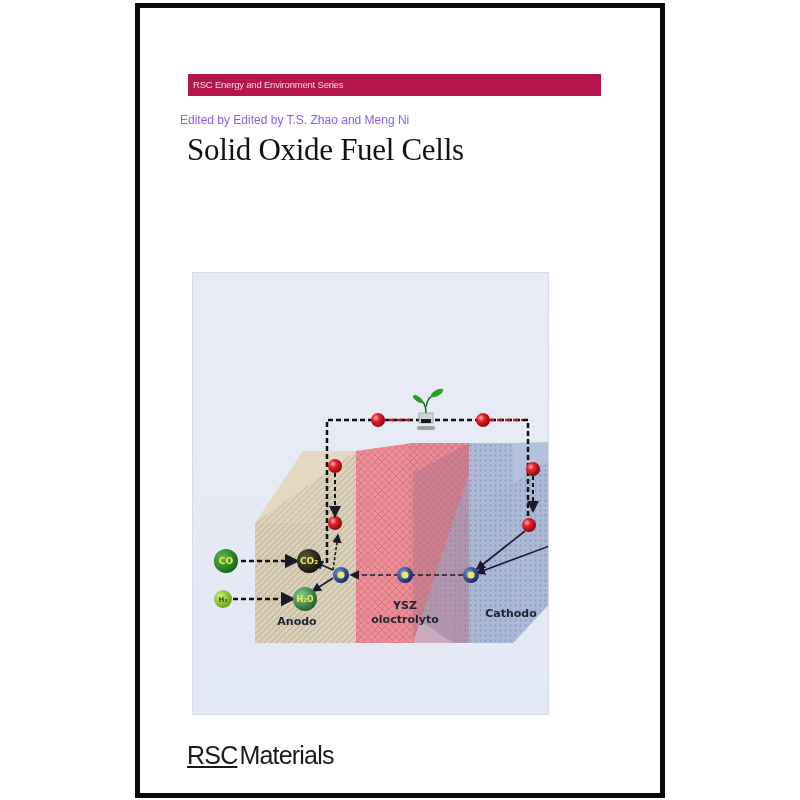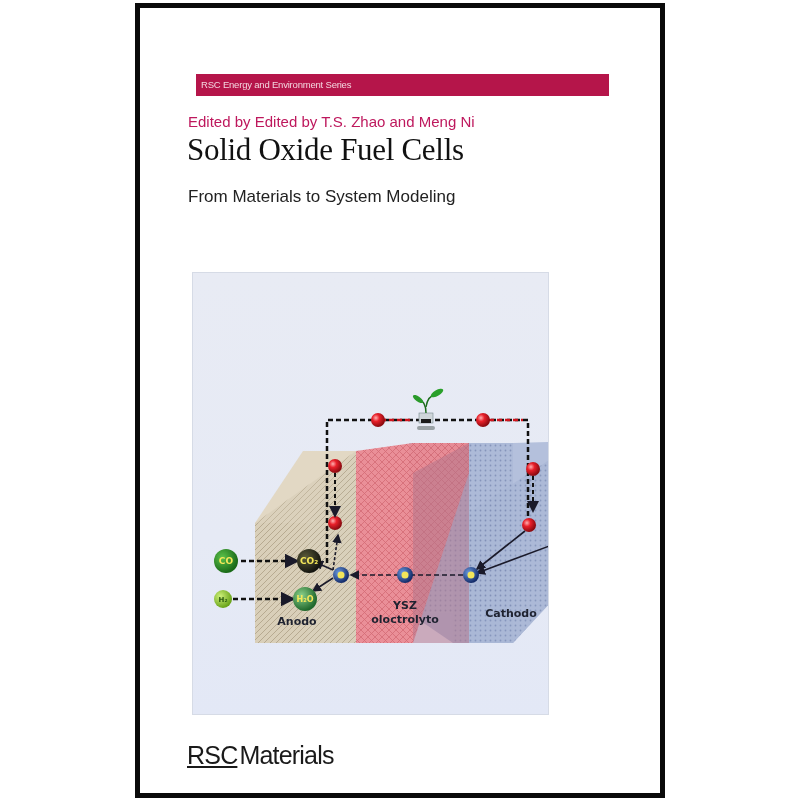--- a/index.html
+++ b/index.html
@@ -5,26 +5,26 @@
     html, body { margin: 0; padding: 0; }
     body {
       width: 800px; height: 800px; background: #ffffff; position: relative; overflow: hidden;
       font-family: "Liberation Sans", sans-serif;
     }
     .cover {
       position: absolute; left: 135px; top: 3px; width: 520px; height: 785px;
       border: 5px solid #0a0a0a; background: #ffffff; box-sizing: content-box;
     }
     .series-bar {
-      position: absolute; left: 56px; top: 66px; width: 413px; height: 22px;
+      position: absolute; left: 48px; top: 66px; width: 413px; height: 22px;
       background: #b5154a; color: #f3d6df; font-size: 9.5px; line-height: 22px;
       padding-left: 5px; box-sizing: border-box; letter-spacing: -0.2px;
     }
     .editors {
-      position: absolute; left: 48px; top: 105px; font-size: 15px; color: #be185d;
+      position: absolute; left: 40px; top: 105px; font-size: 12px; color: #8b5cf6;
     }
     .title {
       position: absolute; left: 47px; top: 124px; font-size: 31px; color: #111;
       font-family: "Liberation Serif", serif; letter-spacing: -0.3px;
     }
     .subtitle {
       position: absolute; left: 48px; top: 179px; font-size: 17px; color: #222;
     }
     .panel {
       position: absolute; left: 52px; top: 264px; width: 357px; height: 443px;
@@ -43,21 +43,20 @@
     }
     .mol-label { font-family: "DejaVu Sans", sans-serif; font-weight: bold; font-size: 9px; fill: #f6e85a; }
   </style>
 </head>
 <body>
 
 <div class="cover">
   <div class="series-bar">RSC Energy and Environment Series</div>
   <div class="editors">Edited by Edited by T.S. Zhao and Meng Ni</div>
   <div class="title">Solid Oxide Fuel Cells</div>
-  <div class="subtitle">From Materials to System Modeling</div>
 
   <div class="panel">
     <svg width="436" height="443" viewBox="0 0 436 443">
       <defs>
         <pattern id="texA" width="6" height="6" patternUnits="userSpaceOnUse">
           <rect width="6" height="6" fill="#d9cfb9"></rect>
           <path d="M0 3 L3 0 M3 6 L6 3" stroke="#a89a7f" stroke-width="0.7"></path>
         </pattern>
         <pattern id="texE" width="7" height="7" patternUnits="userSpaceOnUse">
           <rect width="7" height="7" fill="#ea8a93"></rect>

